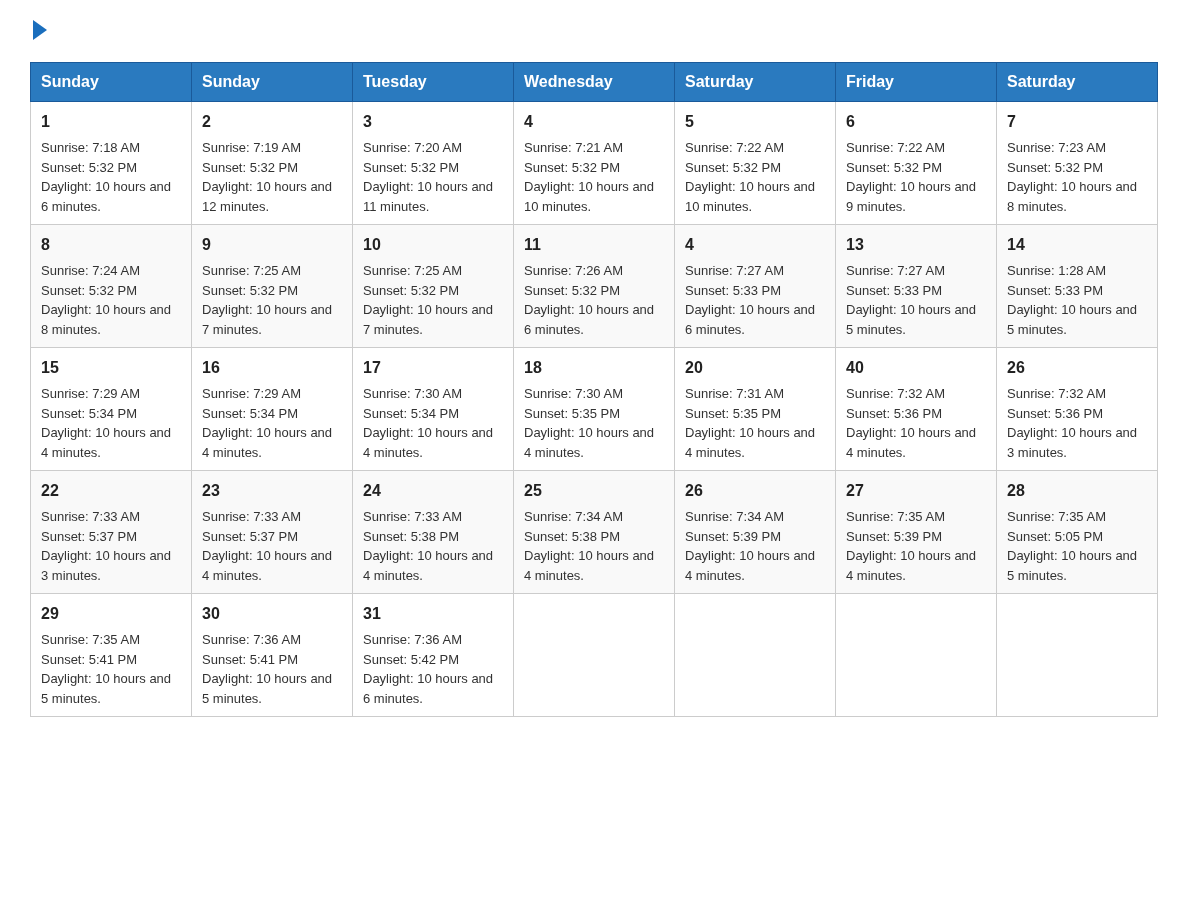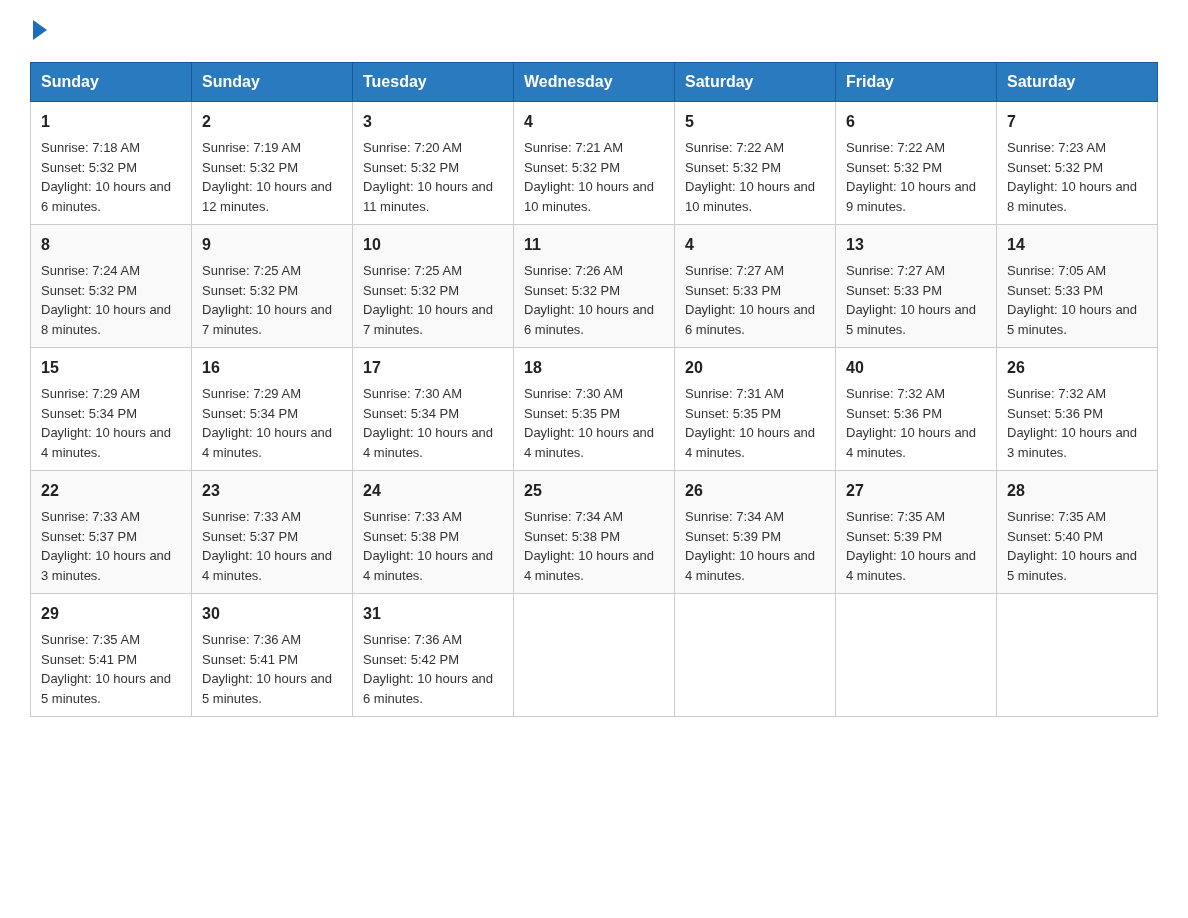--- a/index.html
+++ b/index.html
@@ -137,39 +137,39 @@
         <td><span class="day-num">6</span><span>Sunrise: 7:22 AM</span><br><span>Sunset: 5:32 PM</span><br><span>Daylight: 10 hours and 9 minutes.</span></td>
         <td><span class="day-num">7</span><span>Sunrise: 7:23 AM</span><br><span>Sunset: 5:32 PM</span><br><span>Daylight: 10 hours and 8 minutes.</span></td>
       </tr>
       <tr>
         <td><span class="day-num">8</span><span>Sunrise: 7:24 AM</span><br><span>Sunset: 5:32 PM</span><br><span>Daylight: 10 hours and 8 minutes.</span></td>
         <td><span class="day-num">9</span><span>Sunrise: 7:25 AM</span><br><span>Sunset: 5:32 PM</span><br><span>Daylight: 10 hours and 7 minutes.</span></td>
         <td><span class="day-num">10</span><span>Sunrise: 7:25 AM</span><br><span>Sunset: 5:32 PM</span><br><span>Daylight: 10 hours and 7 minutes.</span></td>
         <td><span class="day-num">11</span><span>Sunrise: 7:26 AM</span><br><span>Sunset: 5:32 PM</span><br><span>Daylight: 10 hours and 6 minutes.</span></td>
         <td><span class="day-num">4</span><span>Sunrise: 7:27 AM</span><br><span>Sunset: 5:33 PM</span><br><span>Daylight: 10 hours and 6 minutes.</span></td>
         <td><span class="day-num">13</span><span>Sunrise: 7:27 AM</span><br><span>Sunset: 5:33 PM</span><br><span>Daylight: 10 hours and 5 minutes.</span></td>
-        <td><span class="day-num">14</span><span>Sunrise: 7:05 AM</span><br><span>Sunset: 5:33 PM</span><br><span>Daylight: 10 hours and 5 minutes.</span></td>
+        <td><span class="day-num">14</span><span>Sunrise: 1:28 AM</span><br><span>Sunset: 5:33 PM</span><br><span>Daylight: 10 hours and 5 minutes.</span></td>
       </tr>
       <tr>
         <td><span class="day-num">15</span><span>Sunrise: 7:29 AM</span><br><span>Sunset: 5:34 PM</span><br><span>Daylight: 10 hours and 4 minutes.</span></td>
         <td><span class="day-num">16</span><span>Sunrise: 7:29 AM</span><br><span>Sunset: 5:34 PM</span><br><span>Daylight: 10 hours and 4 minutes.</span></td>
         <td><span class="day-num">17</span><span>Sunrise: 7:30 AM</span><br><span>Sunset: 5:34 PM</span><br><span>Daylight: 10 hours and 4 minutes.</span></td>
         <td><span class="day-num">18</span><span>Sunrise: 7:30 AM</span><br><span>Sunset: 5:35 PM</span><br><span>Daylight: 10 hours and 4 minutes.</span></td>
         <td><span class="day-num">20</span><span>Sunrise: 7:31 AM</span><br><span>Sunset: 5:35 PM</span><br><span>Daylight: 10 hours and 4 minutes.</span></td>
         <td><span class="day-num">40</span><span>Sunrise: 7:32 AM</span><br><span>Sunset: 5:36 PM</span><br><span>Daylight: 10 hours and 4 minutes.</span></td>
         <td><span class="day-num">26</span><span>Sunrise: 7:32 AM</span><br><span>Sunset: 5:36 PM</span><br><span>Daylight: 10 hours and 3 minutes.</span></td>
       </tr>
       <tr>
         <td><span class="day-num">22</span><span>Sunrise: 7:33 AM</span><br><span>Sunset: 5:37 PM</span><br><span>Daylight: 10 hours and 3 minutes.</span></td>
         <td><span class="day-num">23</span><span>Sunrise: 7:33 AM</span><br><span>Sunset: 5:37 PM</span><br><span>Daylight: 10 hours and 4 minutes.</span></td>
         <td><span class="day-num">24</span><span>Sunrise: 7:33 AM</span><br><span>Sunset: 5:38 PM</span><br><span>Daylight: 10 hours and 4 minutes.</span></td>
         <td><span class="day-num">25</span><span>Sunrise: 7:34 AM</span><br><span>Sunset: 5:38 PM</span><br><span>Daylight: 10 hours and 4 minutes.</span></td>
         <td><span class="day-num">26</span><span>Sunrise: 7:34 AM</span><br><span>Sunset: 5:39 PM</span><br><span>Daylight: 10 hours and 4 minutes.</span></td>
         <td><span class="day-num">27</span><span>Sunrise: 7:35 AM</span><br><span>Sunset: 5:39 PM</span><br><span>Daylight: 10 hours and 4 minutes.</span></td>
-        <td><span class="day-num">28</span><span>Sunrise: 7:35 AM</span><br><span>Sunset: 5:40 PM</span><br><span>Daylight: 10 hours and 5 minutes.</span></td>
+        <td><span class="day-num">28</span><span>Sunrise: 7:35 AM</span><br><span>Sunset: 5:05 PM</span><br><span>Daylight: 10 hours and 5 minutes.</span></td>
       </tr>
       <tr>
         <td><span class="day-num">29</span><span>Sunrise: 7:35 AM</span><br><span>Sunset: 5:41 PM</span><br><span>Daylight: 10 hours and 5 minutes.</span></td>
         <td><span class="day-num">30</span><span>Sunrise: 7:36 AM</span><br><span>Sunset: 5:41 PM</span><br><span>Daylight: 10 hours and 5 minutes.</span></td>
         <td><span class="day-num">31</span><span>Sunrise: 7:36 AM</span><br><span>Sunset: 5:42 PM</span><br><span>Daylight: 10 hours and 6 minutes.</span></td>
         <td class="empty-cell"></td>
         <td class="empty-cell"></td>
         <td class="empty-cell"></td>
         <td class="empty-cell"></td>
       </tr>

